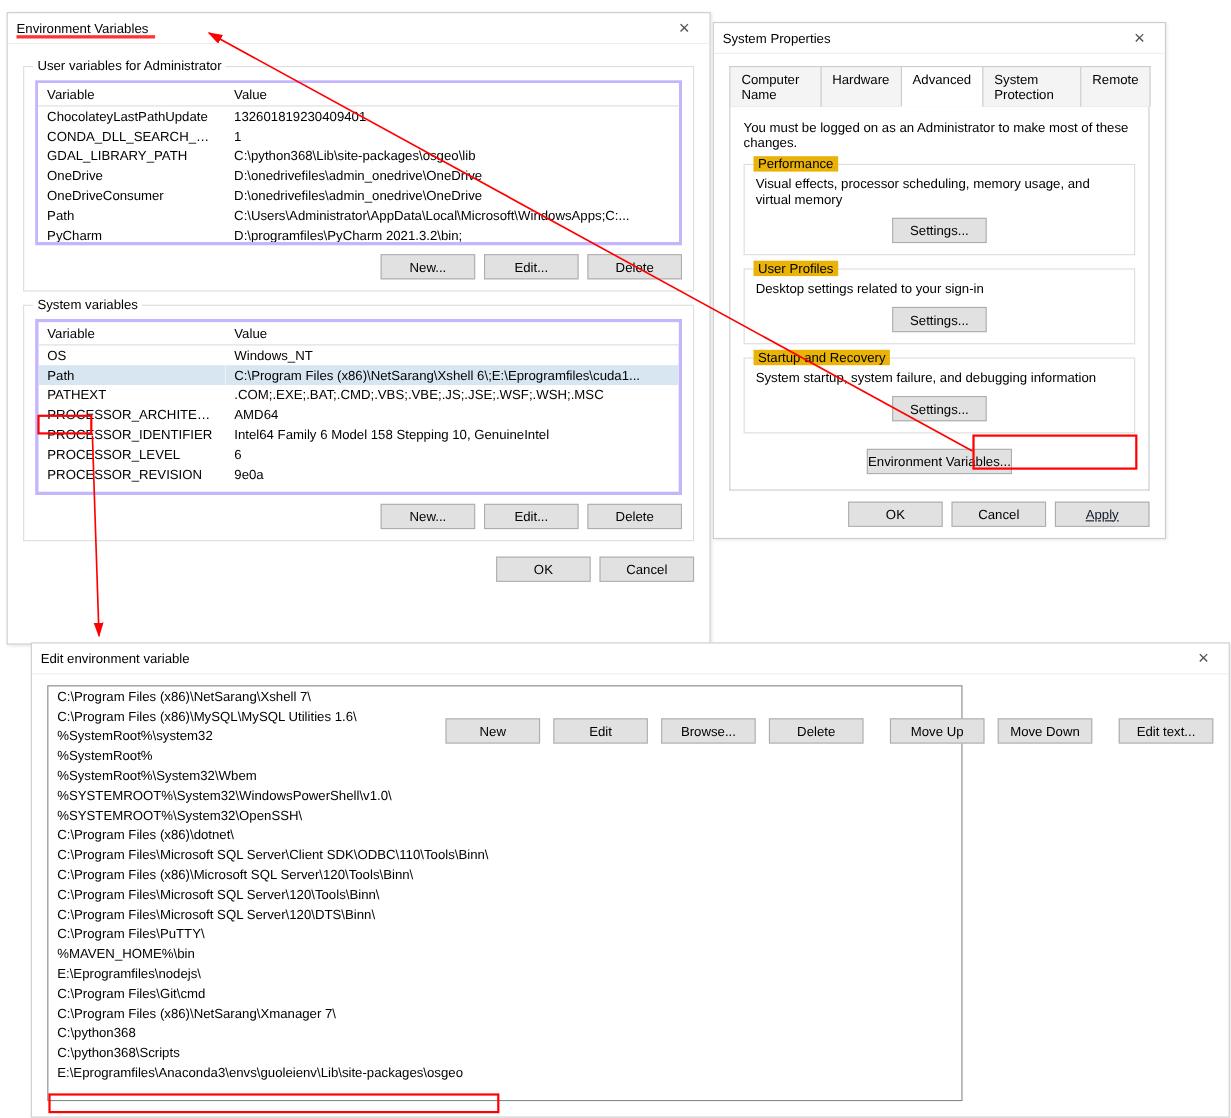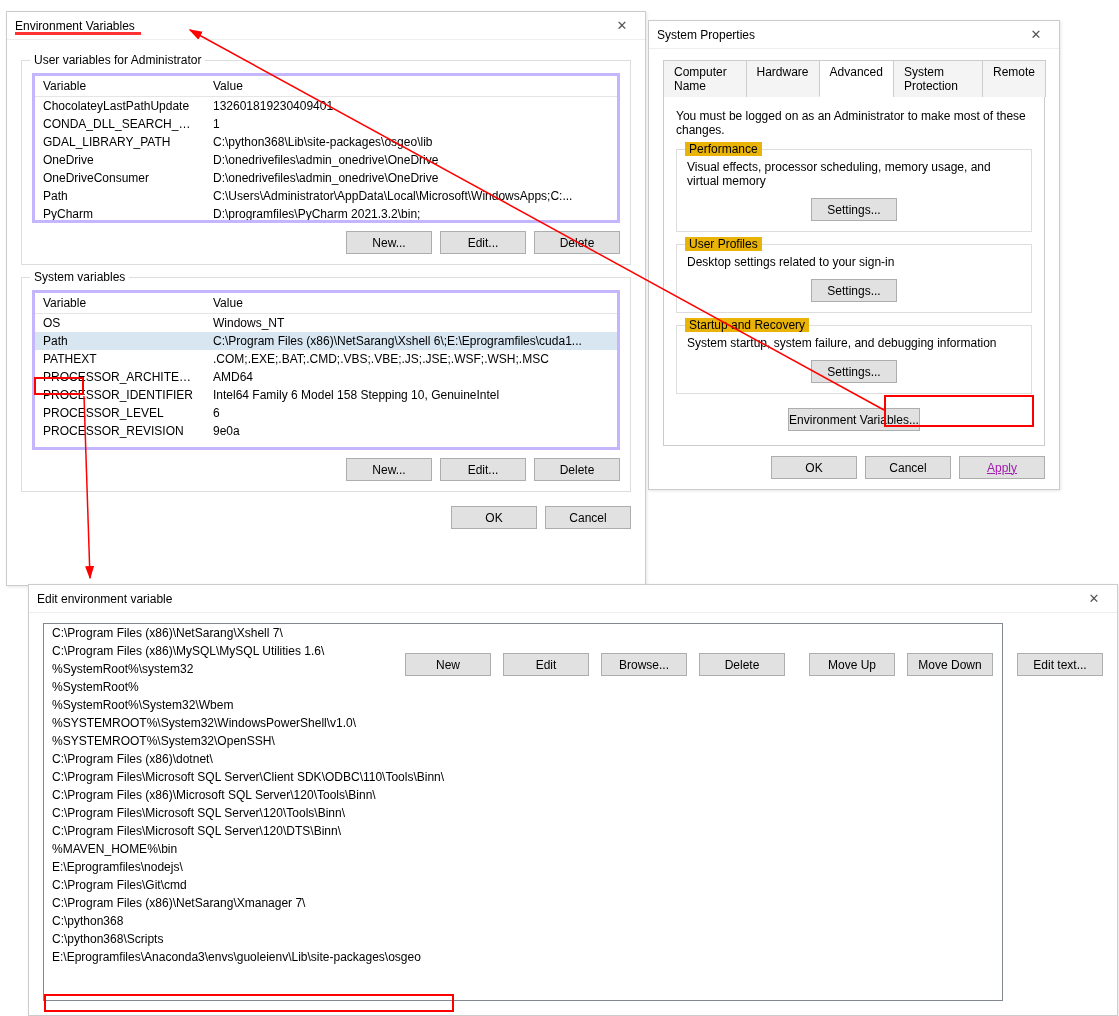--- a/index.html
+++ b/index.html
@@ -16,21 +16,21 @@
 .groupbox .legend { position: absolute; top: -8px; left: 8px; background: #fff; padding: 0 4px; font-size: 12px; }
 
 .listbox { border: 3px solid #c4b5fd; background: #fff; height: 150px; overflow-y: scroll; }
 .listbox table { width: 100%; border-collapse: collapse; table-layout: fixed; }
 .listbox th { text-align: left; font-weight: normal; padding: 3px 8px; border-bottom: 1px solid #e5e5e5; background: #fff; position: sticky; top: 0; }
 .listbox td { padding: 2px 8px; white-space: nowrap; overflow: hidden; text-overflow: ellipsis; }
 .listbox tr.selected td { background: #d8e6f2; }
 
 .btn-row { display: flex; justify-content: flex-end; gap: 8px; margin-top: 8px; }
 button.win { min-width: 86px; height: 23px; background: #e1e1e1; border: 1px solid #adadad; font-family: inherit; font-size: 12px; cursor: pointer; }
-button.win:disabled { color: #a21caf; text-decoration: underline; }
+button.win:disabled { color: #0f172a; text-decoration: underline; }
 button.win.wide { min-width: 120px; }
 
 
 .tabs { display: flex; border-bottom: 1px solid #ccc; }
 .tab { padding: 4px 10px; border: 1px solid #ccc; border-bottom: none; margin-right: -1px; background: #f4f4f4; cursor: pointer; position: relative; top: 1px; }
 .tab.active { background: #fff; border-bottom: 1px solid #fff; }
 .sp-group { border: 1px solid #ddd; padding: 10px; position: relative; margin-top: 12px; }
 .sp-group .legend { position: absolute; top: -8px; left: 8px; background: #eab308; padding: 0 4px; }
 .sp-row-right { display: flex; justify-content: center; margin-top: 10px; }
 
@@ -221,33 +221,34 @@
     </div>
   </div>
 </div>
 
 <div class="dialog" style="left:28px; top:584px; width:1090px; height:432px;">
   <div class="titlebar">
     <span class="title">Edit environment variable</span>
     <span class="close">✕</span>
   </div>
   <div class="dialog-body" style="position:relative;">
-    <div class="pathlist" style="width:960px;" id="path-items">
+    <div class="pathlist" style="width:832px;" id="path-items">
         <div class="pitem">C:\Program Files (x86)\NetSarang\Xshell 7\</div>
         <div class="pitem">C:\Program Files (x86)\MySQL\MySQL Utilities 1.6\</div>
         <div class="pitem">%SystemRoot%\system32</div>
         <div class="pitem">%SystemRoot%</div>
         <div class="pitem">%SystemRoot%\System32\Wbem</div>
         <div class="pitem">%SYSTEMROOT%\System32\WindowsPowerShell\v1.0\</div>
         <div class="pitem">%SYSTEMROOT%\System32\OpenSSH\</div>
         <div class="pitem">C:\Program Files (x86)\dotnet\</div>
         <div class="pitem">C:\Program Files\Microsoft SQL Server\Client SDK\ODBC\110\Tools\Binn\</div>
         <div class="pitem">C:\Program Files (x86)\Microsoft SQL Server\120\Tools\Binn\</div>
         <div class="pitem">C:\Program Files\Microsoft SQL Server\120\Tools\Binn\</div>
         <div class="pitem">C:\Program Files\Microsoft SQL Server\120\DTS\Binn\</div>
+        <div class="pitem">C:\Program Files\PuTTY\</div>
         <div class="pitem">%MAVEN_HOME%\bin</div>
         <div class="pitem">E:\Eprogramfiles\nodejs\</div>
         <div class="pitem">C:\Program Files\Git\cmd</div>
         <div class="pitem">C:\Program Files (x86)\NetSarang\Xmanager 7\</div>
         <div class="pitem">C:\python368</div>
         <div class="pitem">C:\python368\Scripts</div>
         <div class="pitem">E:\Eprogramfiles\Anaconda3\envs\guoleienv\Lib\site-packages\osgeo</div>
       </div>
     <div class="side-buttons">
       <button class="win" style="width:80px">New</button>

